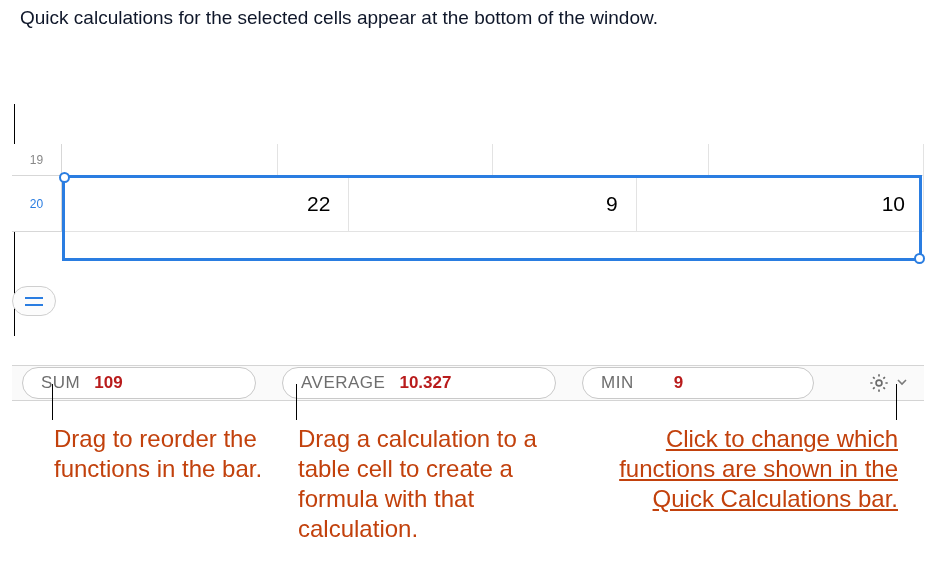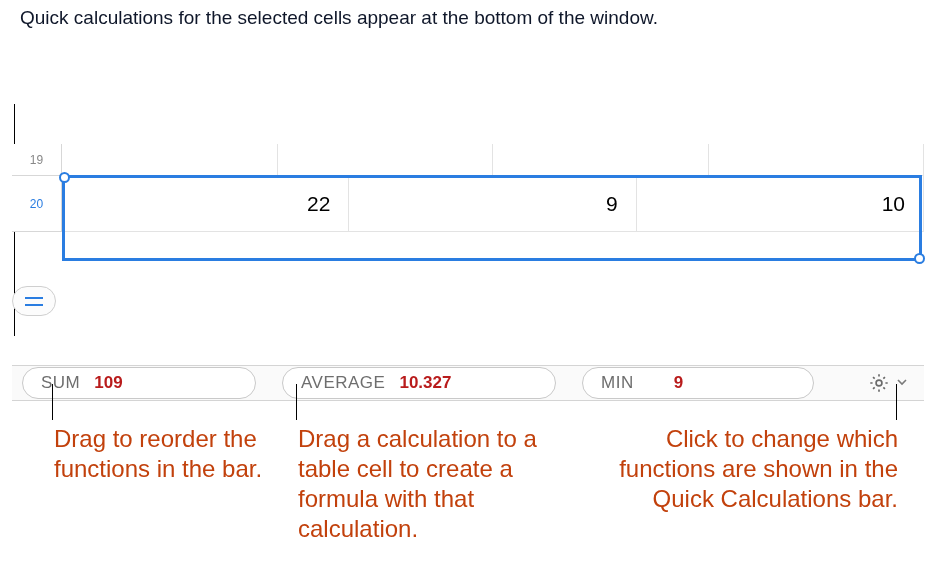--- a/index.html
+++ b/index.html
@@ -166,21 +166,21 @@
     width: 1px;
     background: #000;
   }
 
   .ann1 { left: 54px; top: 424px; width: 230px;}
   .line1 { left: 52px; top: 384px; height: 36px; }
 
   .ann2 { left: 298px; top: 424px; width: 270px;}
   .line2 { left: 296px; top: 384px; height: 36px; }
 
-  .ann3 { right: 36px; top: 424px; width: 280px; text-align: right;}
+  .ann3 { right: 36px; top: 424px; width: 280px; text-align: right; text-decoration: underline;}
   .line3 { left: 896px; top: 384px; height: 36px; }
 </style>
 </head>
 <body>
 
 <div class="annotation-top">Quick calculations for the selected cells appear at the bottom of the window.</div>
 <div class="annotation-top-line"></div>
 
 <div class="sheet">
 

